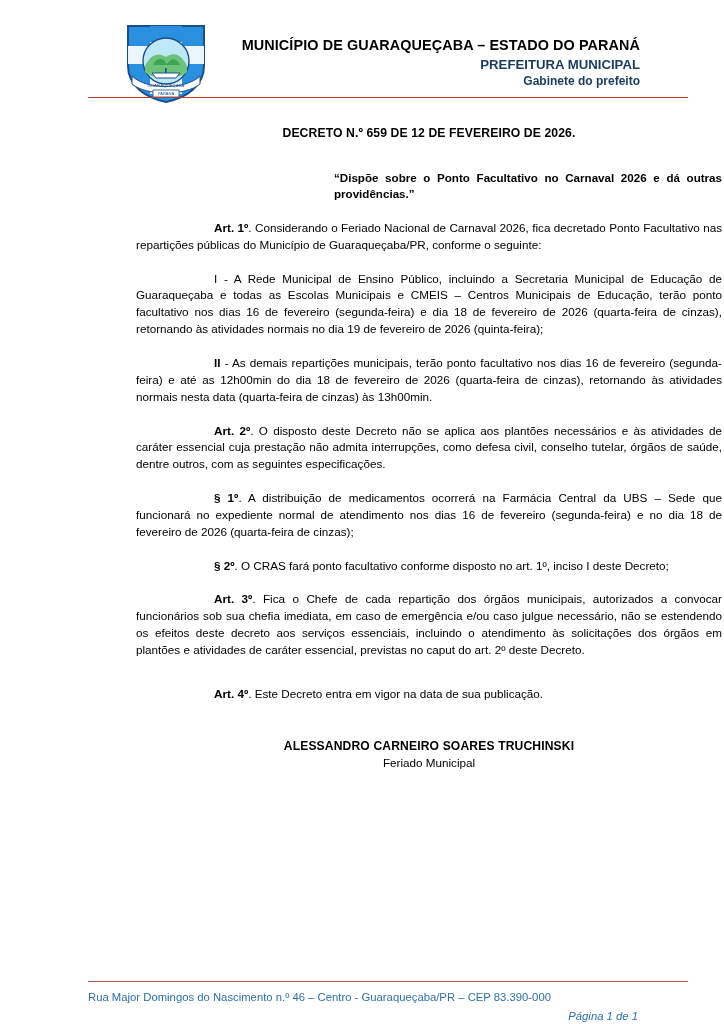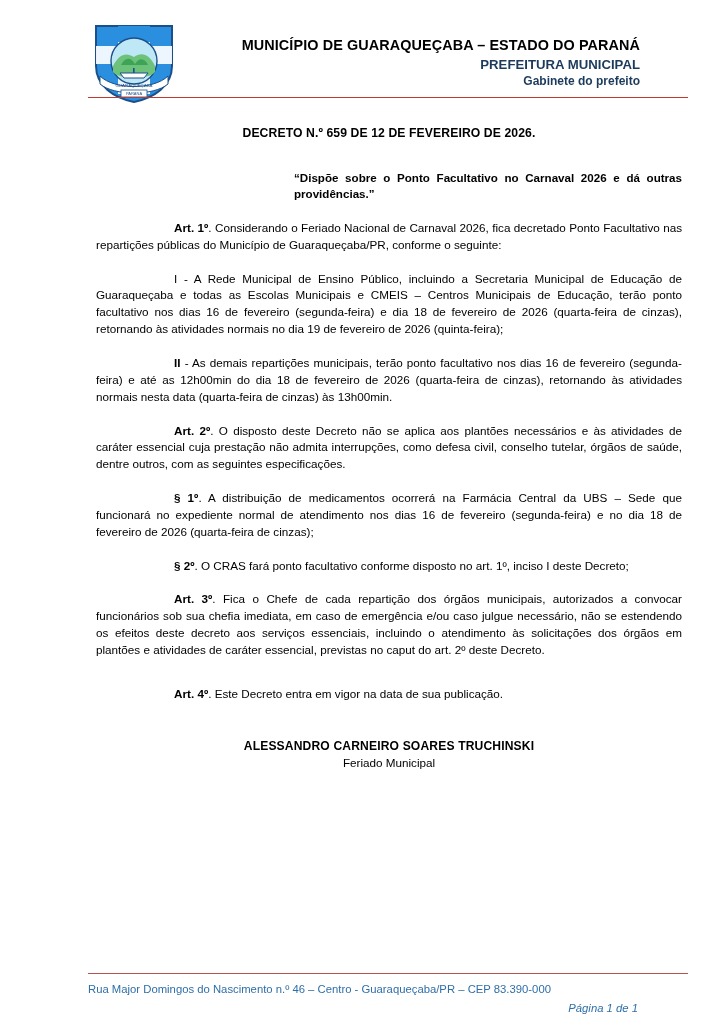--- a/index.html
+++ b/index.html
@@ -13,20 +13,21 @@
     font-family: "Liberation Sans", sans-serif;
     color: #000000;
     position: relative;
     overflow: hidden;
   }
   .page {
     width: 724px;
     height: 1024px;
     position: relative;
     box-sizing: border-box;
+    padding-left: 32px;
   }
 
   
   .header {
     position: relative;
     padding: 22px 50px 0 50px;
     display: flex;
     align-items: flex-start;
   }
   .crest {
@@ -76,21 +77,21 @@
   }
 
   
   .content {
     padding: 0 50px 0 88px;
     padding-right: 50px;
     margin-top: 22px;
   }
   .content-inner {
     width: 586px;
-    margin-left: 8px;
+    margin-left: 16px;
   }
   .decree-title {
     text-align: center;
     font-size: 12.2px;
     font-weight: bold;
     margin-top: 6px;
     margin-bottom: 0;
     letter-spacing: 0.1px;
   }
   .ementa {
@@ -129,21 +130,21 @@
   .sig-role {
     font-size: 11.7px;
     margin-top: 3px;
   }
 
   
   .footer {
     position: absolute;
     left: 0;
     right: 0;
-    bottom: 10px;
+    bottom: 2px;
     padding: 0 50px 0 88px;
   }
   .footer-rule {
     height: 1px;
     background: #b5534e;
     margin-right: -14px;
     margin-bottom: 8px;
   }
   .footer-address {
     font-size: 11.3px;

